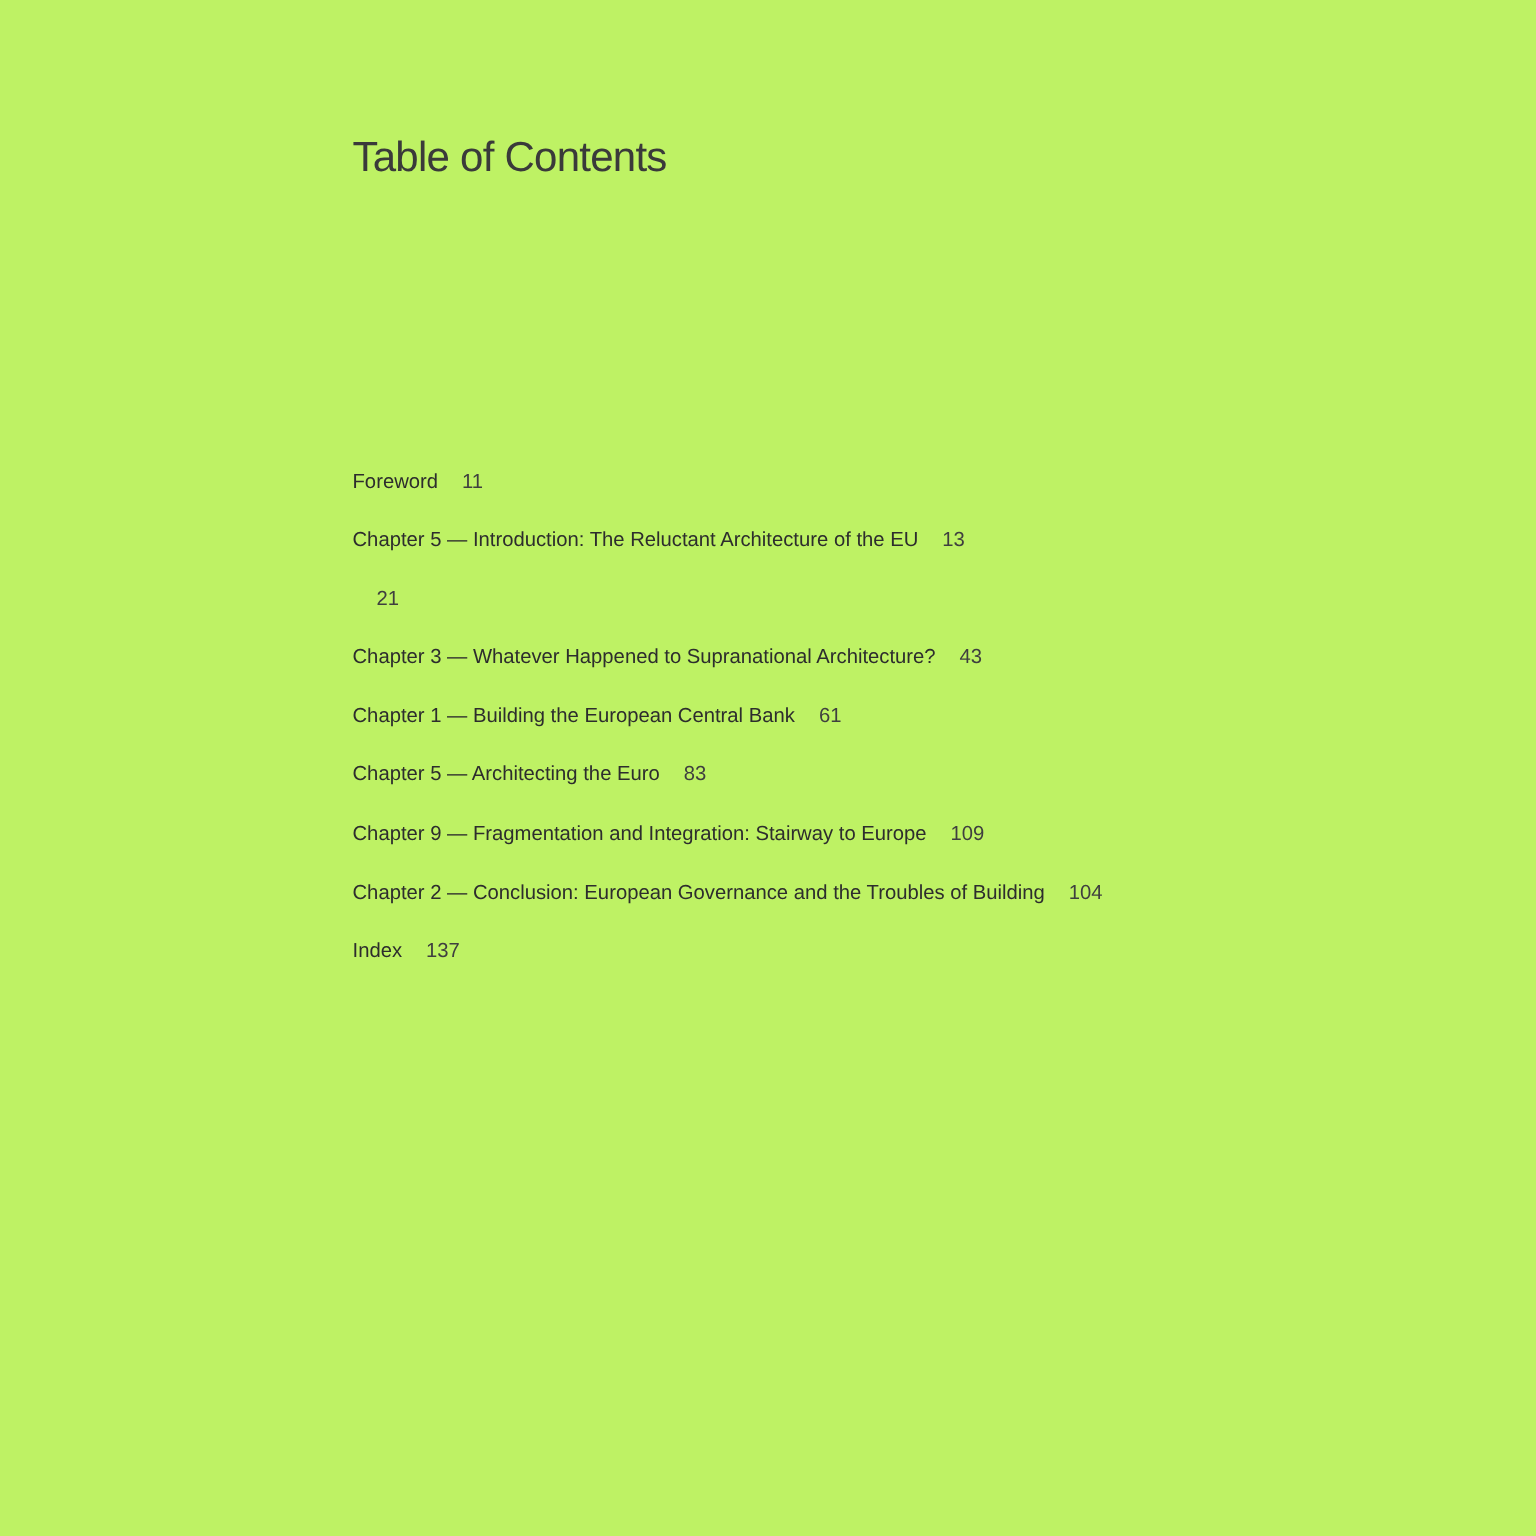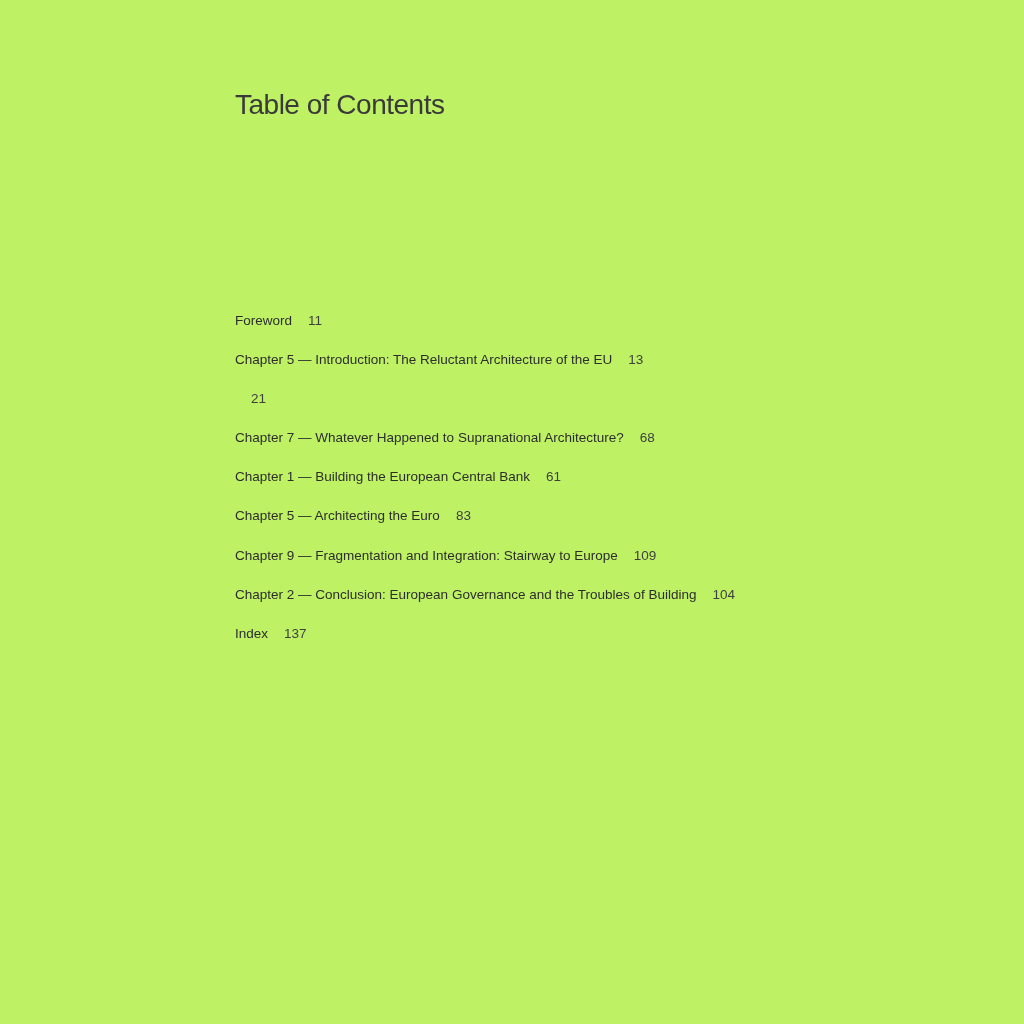--- a/index.html
+++ b/index.html
@@ -70,22 +70,22 @@
   <li class="toc-entry">
     <span class="toc-entry-label">Chapter 5 — Introduction: The Reluctant Architecture of the EU</span>
     <span class="toc-entry-page">13</span>
   </li>
 
   <li class="toc-entry">
     <span class="toc-entry-page">21</span>
   </li>
 
   <li class="toc-entry">
-    <span class="toc-entry-label">Chapter 7 — Whatever Happened to Supranational Architecture?</span>
-    <span class="toc-entry-page">68</span>
+    <span class="toc-entry-label">Chapter 3 — Whatever Happened to Supranational Architecture?</span>
+    <span class="toc-entry-page">43</span>
   </li>
 
   <li class="toc-entry">
     <span class="toc-entry-label">Chapter 1 — Building the European Central Bank</span>
     <span class="toc-entry-page">61</span>
   </li>
 
   <li class="toc-entry">
     <span class="toc-entry-label">Chapter 5 — Architecting the Euro</span>
     <span class="toc-entry-page">83</span>

